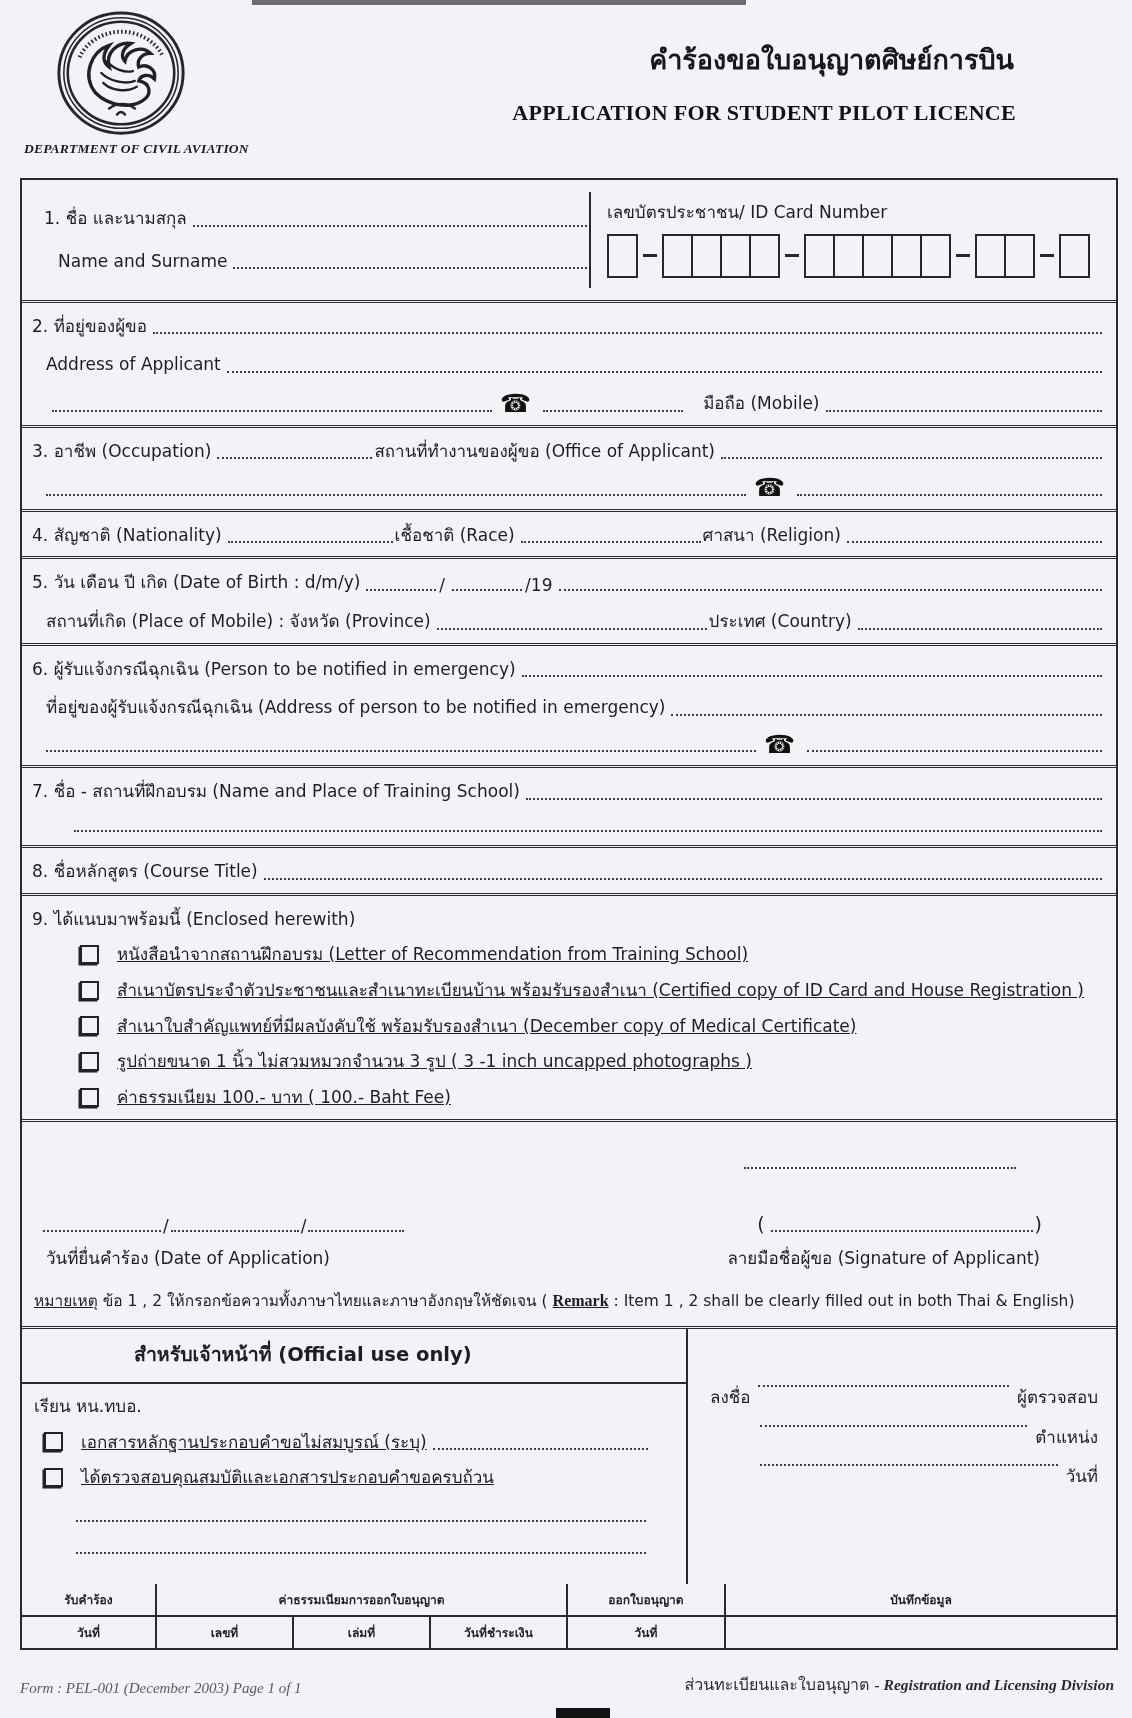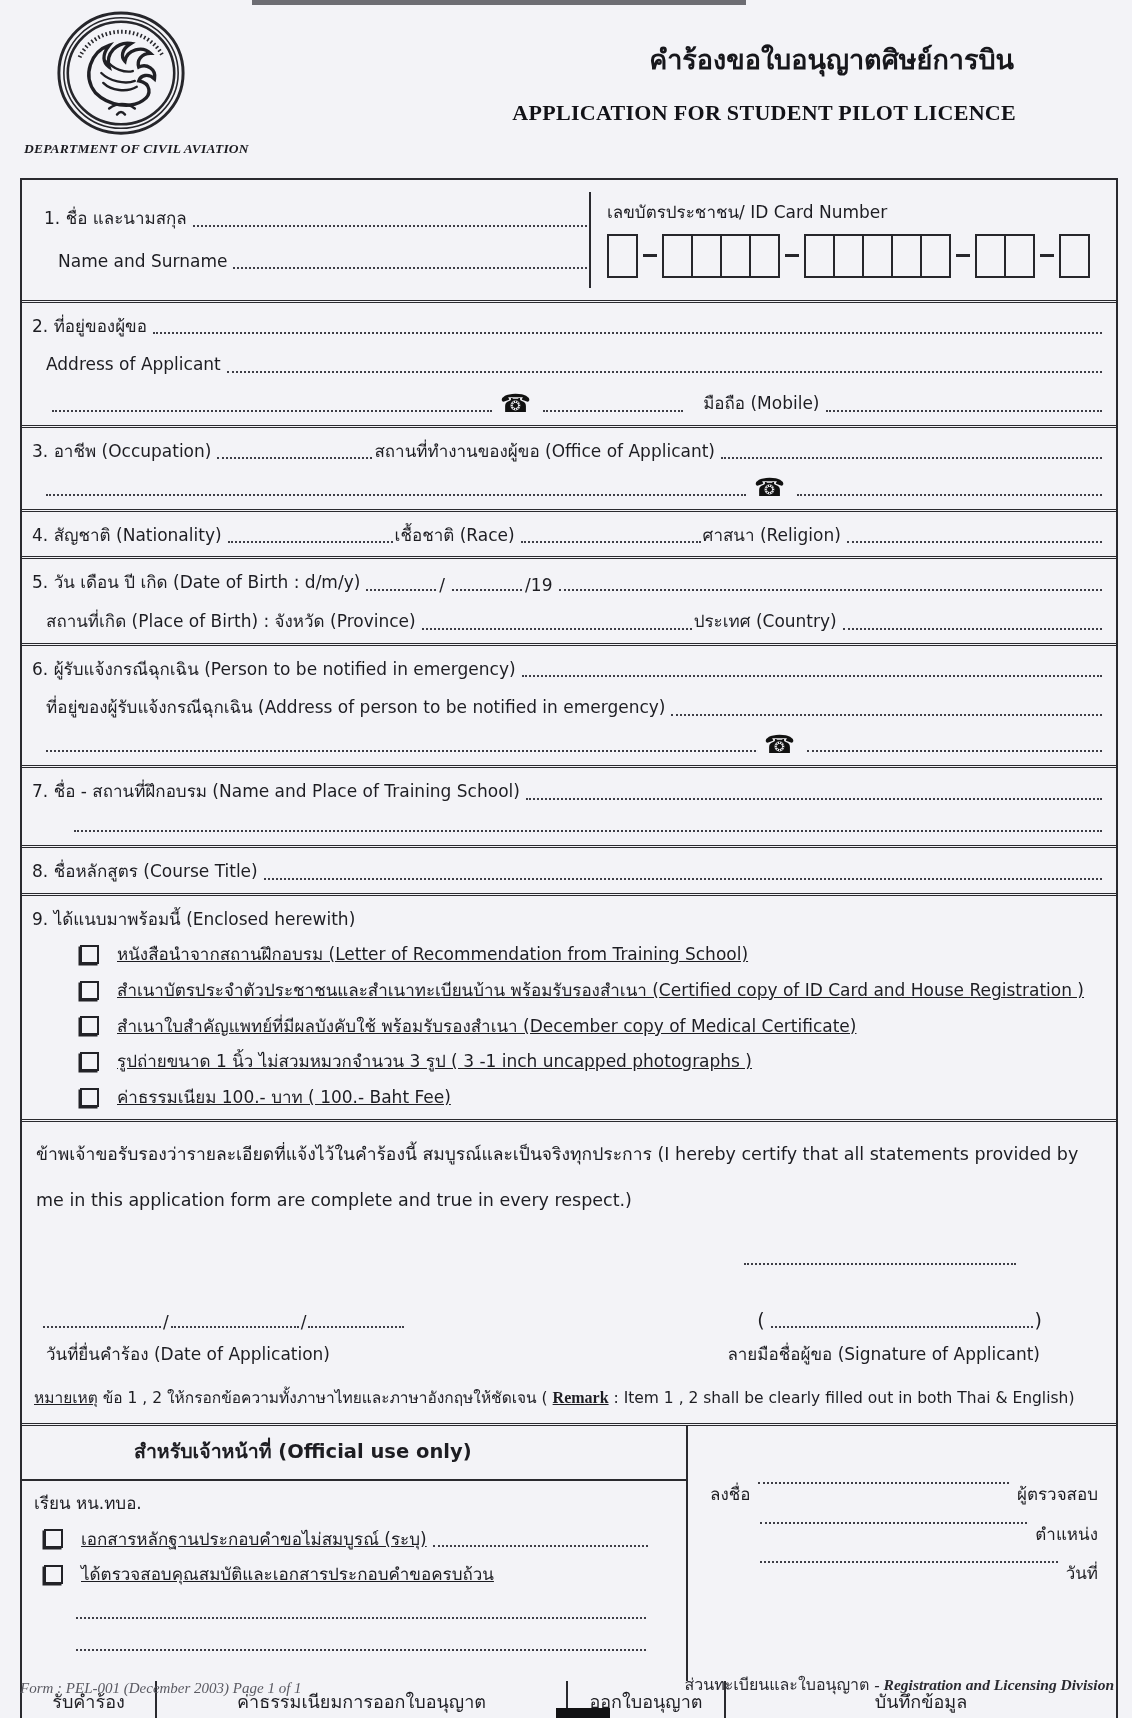--- a/index.html
+++ b/index.html
@@ -85,21 +85,21 @@
   .off-body .check-row{padding-left:10px;}
   .dots-line{border-bottom:2px dotted #3e3e46;margin:30px 26px 0 42px;height:0;}
   .sign-row{display:flex;align-items:flex-start;margin-bottom:15px;}
   .sign-row .lbl{font-size:17px;}
   .sign-row .dots{margin:0 8px 4px 8px;}
   .sign-row.ind{padding-left:50px;}
   .sign-row.ind .dots{margin-left:0;}
 
   
   table.grid{width:100%;border-collapse:collapse;table-layout:fixed;}
-  table.grid td,table.grid th{border:2.5px solid #2a2a2f;font-size:18px;font-weight:400;
+  table.grid td,table.grid th{border:2.5px solid #2a2a2f;font-size:12px;font-weight:700;
         text-align:center;vertical-align:middle;padding:6px 4px;color:#1d1d22;position:relative;}
   table.grid tr:first-child th{border-top:none;}
   table.grid td:first-child,table.grid th:first-child{border-left:none;}
   table.grid td:last-child,table.grid th:last-child{border-right:none;}
   table.grid tr:last-child td{border-bottom:none;}
   .rec-cell{vertical-align:bottom !important;text-align:left !important;padding:6px 14px 10px 10px !important;}
 
   
   .footer{position:absolute;left:20px;top:1672px;width:1094px;display:flex;
           justify-content:space-between;align-items:flex-end;}
@@ -223,21 +223,21 @@
     <div class="section">
       <div class="row mt6">
         <span class="lbl"><span>5.</span> <span>วัน เดือน ปี เกิด (Date of Birth : d/m/y)</span></span>
         <span class="dots fixed" style="flex:0 0 70px;"></span>
         <span class="slash">/</span>
         <span class="dots fixed" style="flex:0 0 70px;"></span>
         <span class="slash">/19</span>
         <span class="dots"></span>
       </div>
       <div class="row mt14 indent">
-        <span class="lbl">สถานที่เกิด (Place of Birth) : จังหวัด (Province)</span>
+        <span class="lbl">สถานที่เกิด (Place of Mobile) : จังหวัด (Province)</span>
         <span class="dots fixed" style="flex:0 0 270px;"></span>
         <span class="lbl">ประเทศ (Country)</span>
         <span class="dots"></span>
       </div>
     </div>
 
     <div class="section">
       <div class="row mt6">
         <span class="lbl"><span>6.</span> <span>ผู้รับแจ้งกรณีฉุกเฉิน (Person to be notified in emergency)</span></span>
         <span class="dots"></span>
@@ -290,21 +290,20 @@
         <span class="checkbox"></span>
         <span class="lbl">รูปถ่ายขนาด 1 นิ้ว ไม่สวมหมวกจำนวน 3 รูป ( 3 -1 inch uncapped photographs )</span>
       </div>
       <div class="check-row">
         <span class="checkbox"></span>
         <span class="lbl">ค่าธรรมเนียม 100.- บาท ( 100.- Baht Fee)</span>
       </div>
     </div>
 
     <div class="section">
-      <div class="cert-text">ข้าพเจ้าขอรับรองว่ารายละเอียดที่แจ้งไว้ในคำร้องนี้ สมบูรณ์และเป็นจริงทุกประการ (I hereby certify that all statements provided by me in this application form are complete and true in every respect.)</div>
       <div class="sig-line-right">
         <span class="dots"></span>
       </div>
       <div class="date-sig-row">
         <div class="date-dots">
           <span class="dots fixed" style="flex:0 0 118px;"></span>
           <span class="slash">/</span>
           <span class="dots fixed" style="flex:0 0 128px;"></span>
           <span class="slash">/</span>
           <span class="dots fixed" style="flex:0 0 96px;"></span>

